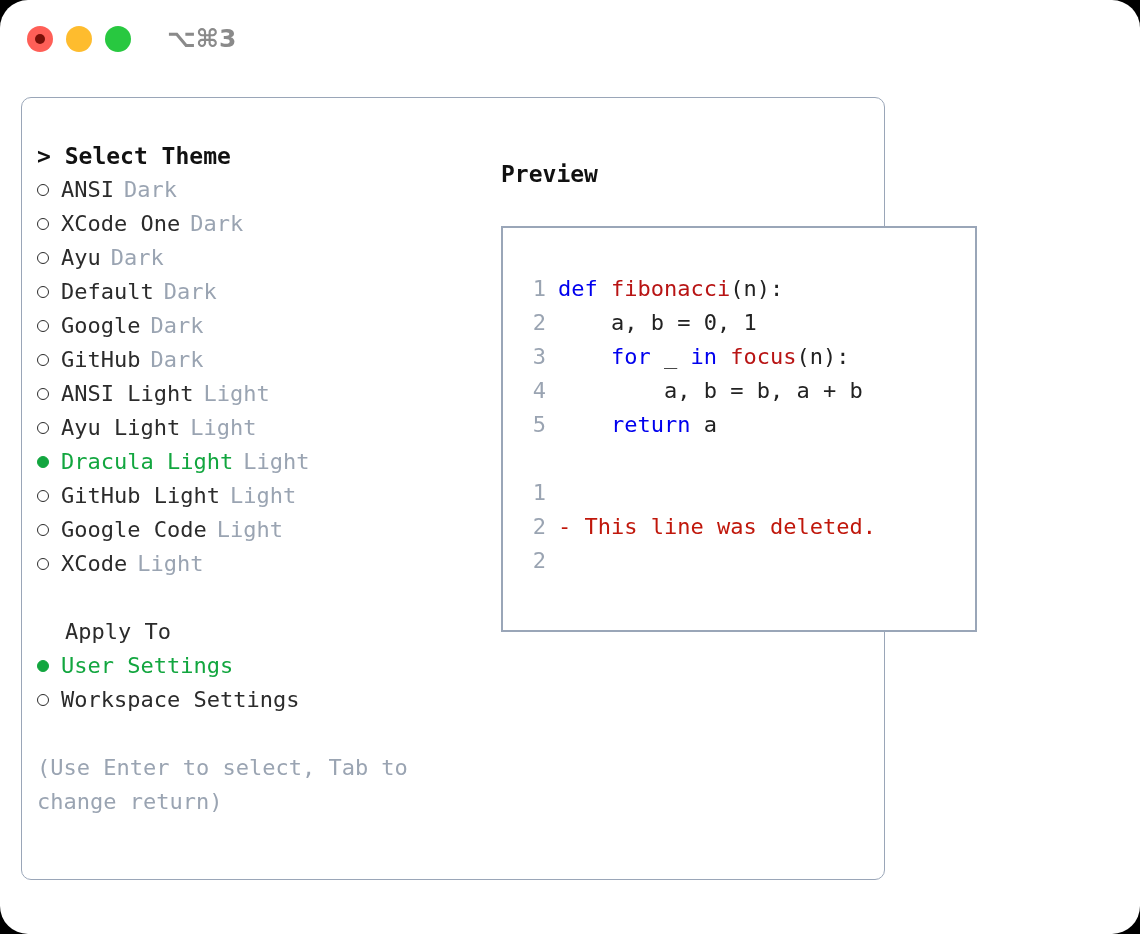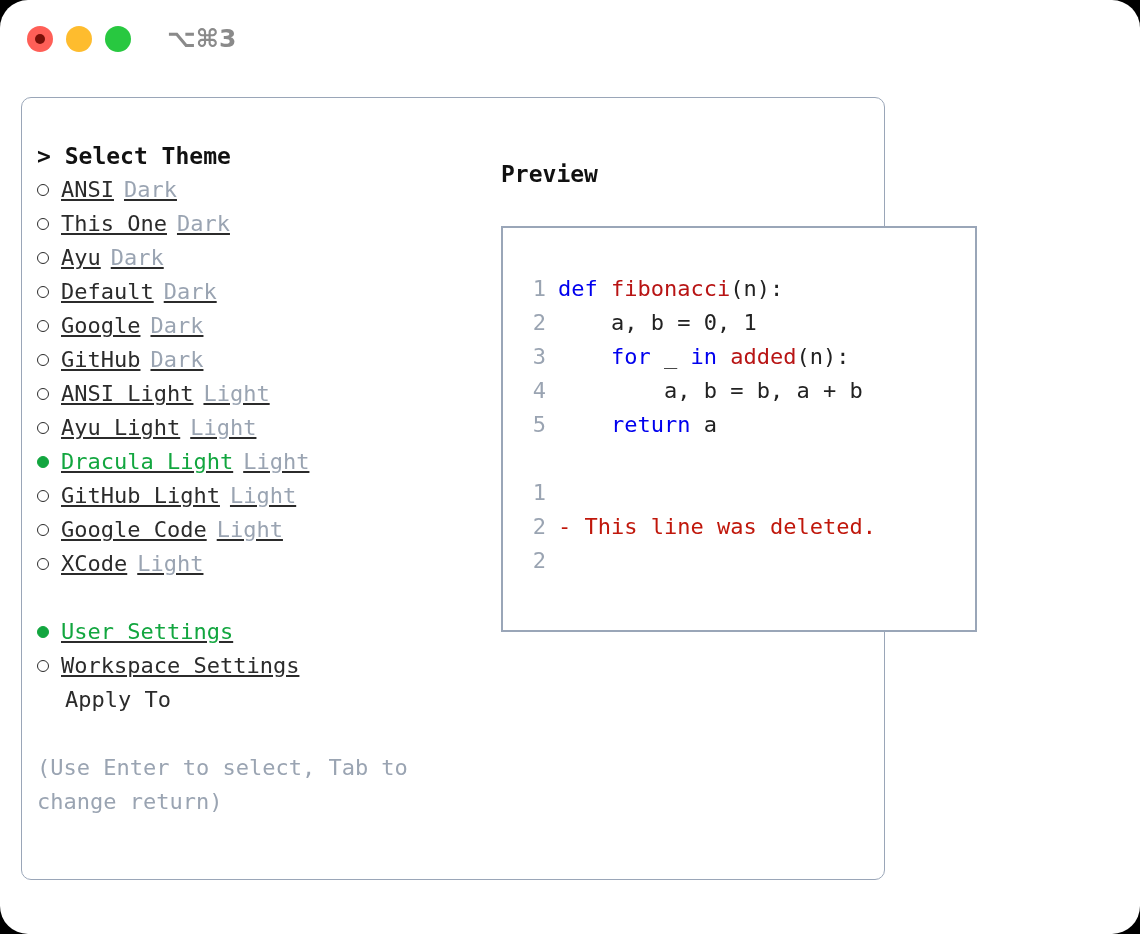--- a/index.html
+++ b/index.html
@@ -87,21 +87,20 @@
     white-space: pre;
   }
   .opt-row {
     height: 34px;
     line-height: 34px;
     display: flex;
     align-items: center;
     font-size: 22px;
     color: #2b2b2b;
     white-space: pre;
-    text-decoration: underline;
   }
   .bullet {
     width: 24px;
     flex: 0 0 24px;
     display: flex;
     align-items: center;
     justify-content: flex-start;
     font-size: 22px;
     line-height: 34px;
   }
@@ -207,50 +206,50 @@
     <div class="traffic" id="tl-max"></div>
     <div id="shortcut">⌥⌘3</div>
   </div>
 
   <div id="panel">
 
     <div id="left-col">
       <div class="section-head">&gt; Select Theme</div>
       <div id="theme-items">
           <div class="opt-row"><span class="bullet"><span class="radio-dot"></span></span><span class="opt-label">ANSI</span><span class="opt-kind">Dark</span></div>
-          <div class="opt-row"><span class="bullet"><span class="radio-dot"></span></span><span class="opt-label">This One</span><span class="opt-kind">Dark</span></div>
+          <div class="opt-row"><span class="bullet"><span class="radio-dot"></span></span><span class="opt-label">XCode One</span><span class="opt-kind">Dark</span></div>
           <div class="opt-row"><span class="bullet"><span class="radio-dot"></span></span><span class="opt-label">Ayu</span><span class="opt-kind">Dark</span></div>
           <div class="opt-row"><span class="bullet"><span class="radio-dot"></span></span><span class="opt-label">Default</span><span class="opt-kind">Dark</span></div>
           <div class="opt-row"><span class="bullet"><span class="radio-dot"></span></span><span class="opt-label">Google</span><span class="opt-kind">Dark</span></div>
           <div class="opt-row"><span class="bullet"><span class="radio-dot"></span></span><span class="opt-label">GitHub</span><span class="opt-kind">Dark</span></div>
           <div class="opt-row"><span class="bullet"><span class="radio-dot"></span></span><span class="opt-label">ANSI Light</span><span class="opt-kind">Light</span></div>
           <div class="opt-row"><span class="bullet"><span class="radio-dot"></span></span><span class="opt-label">Ayu Light</span><span class="opt-kind">Light</span></div>
           <div class="opt-row selected"><span class="bullet"><span class="radio-dot"></span></span><span class="opt-label">Dracula Light</span><span class="opt-kind">Light</span></div>
           <div class="opt-row"><span class="bullet"><span class="radio-dot"></span></span><span class="opt-label">GitHub Light</span><span class="opt-kind">Light</span></div>
           <div class="opt-row"><span class="bullet"><span class="radio-dot"></span></span><span class="opt-label">Google Code</span><span class="opt-kind">Light</span></div>
           <div class="opt-row"><span class="bullet"><span class="radio-dot"></span></span><span class="opt-label">XCode</span><span class="opt-kind">Light</span></div>
         </div>
 
       <div class="spacer-row"></div>
+      <div id="apply-head">Apply To</div>
       <div id="apply-items">
           <div class="opt-row selected"><span class="bullet"><span class="radio-dot"></span></span><span class="opt-label">User Settings</span></div>
           <div class="opt-row"><span class="bullet"><span class="radio-dot"></span></span><span class="opt-label">Workspace Settings</span></div>
         </div>
-      <div id="apply-head">Apply To</div>
 
       <div id="hint">(Use Enter to select, Tab to change return)</div>
     </div>
 
     <div id="right-col">
       <div id="preview-title">Preview</div>
       <div id="preview-box">
         <div id="code-area">
             <div class="code-line"><span class="lineno">1</span><span class="codetext"><span class="tok-kw">def </span><span class="tok-fn">fibonacci</span><span class="tok-pl">(n):</span></span></div>
             <div class="code-line"><span class="lineno">2</span><span class="codetext"><span class="tok-pl">    a, b = 0, 1</span></span></div>
-            <div class="code-line"><span class="lineno">3</span><span class="codetext"><span class="tok-pl">    </span><span class="tok-kw">for</span><span class="tok-pl"> _ </span><span class="tok-kw">in </span><span class="tok-fn">added</span><span class="tok-pl">(n):</span></span></div>
+            <div class="code-line"><span class="lineno">3</span><span class="codetext"><span class="tok-pl">    </span><span class="tok-kw">for</span><span class="tok-pl"> _ </span><span class="tok-kw">in </span><span class="tok-fn">focus</span><span class="tok-pl">(n):</span></span></div>
             <div class="code-line"><span class="lineno">4</span><span class="codetext"><span class="tok-pl">        a, b = b, a + b</span></span></div>
             <div class="code-line"><span class="lineno">5</span><span class="codetext"><span class="tok-pl">    </span><span class="tok-kw">return</span><span class="tok-pl"> a</span></span></div>
             <div class="blank-line"></div>
             <div class="code-line"><span class="lineno">1</span></div>
             <div class="code-line"><span class="lineno">2</span><span class="codetext diff-del"><span>-</span> <span>This line was deleted.</span></span></div>
             <div class="code-line"><span class="lineno">2</span></div>
           </div>
       </div>
     </div>
 

